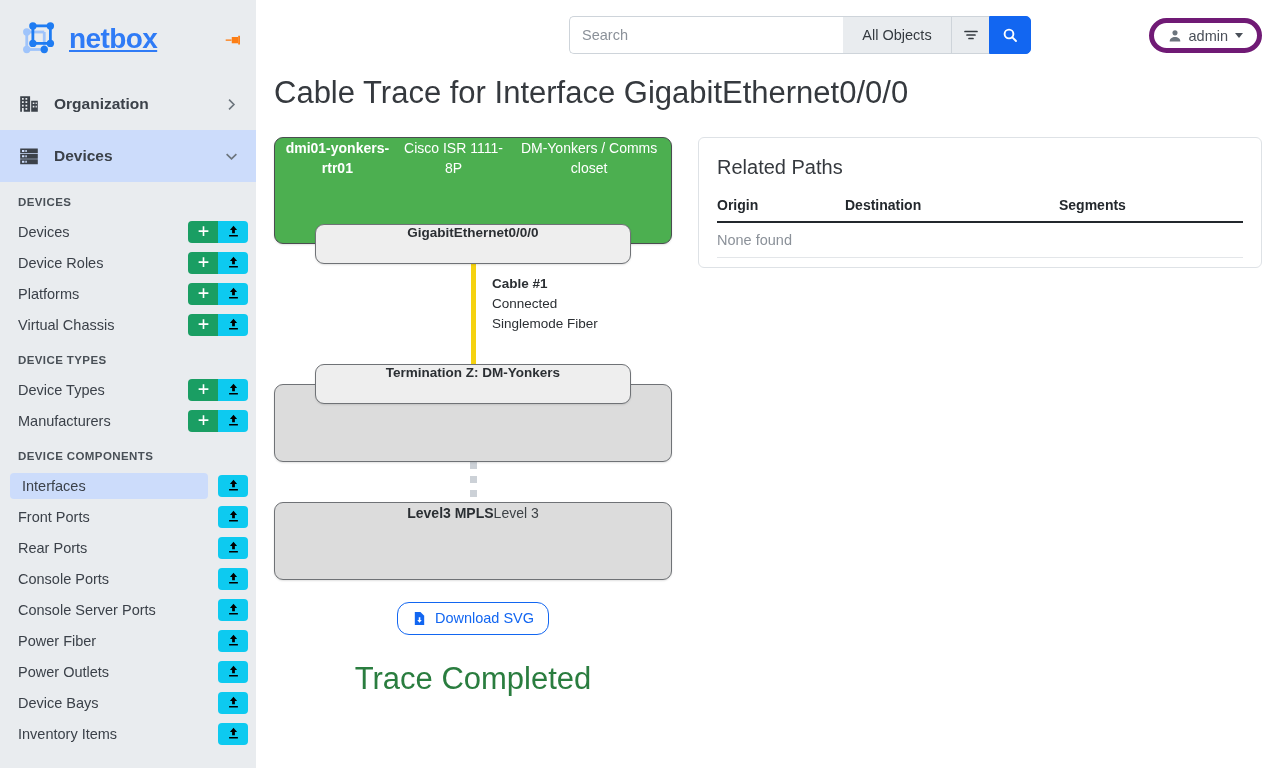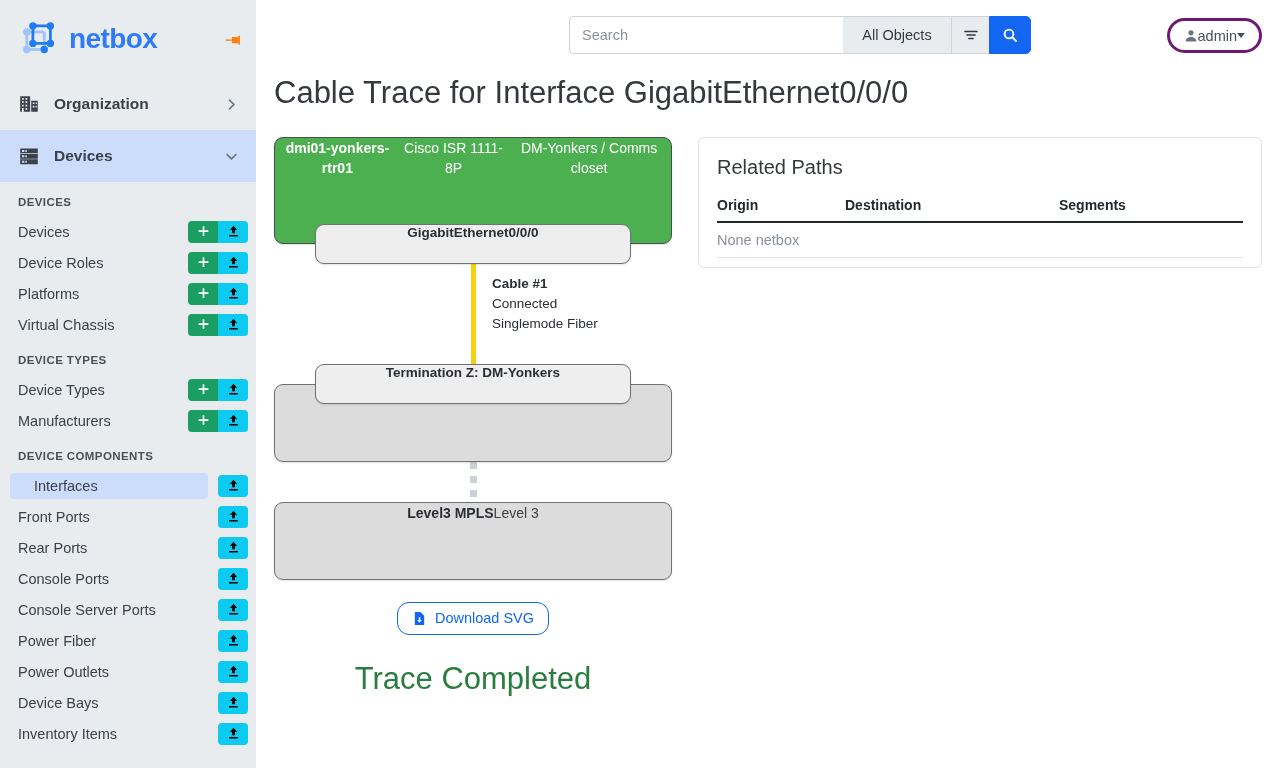--- a/index.html
+++ b/index.html
@@ -23,21 +23,21 @@
   }
   .brand {
     height: 78px;
     display: flex; align-items: center;
     padding: 0 14px 0 18px;
   }
   .brand-logo { display: flex; align-items: center; gap: 9px; flex: 1; }
   .logo-mark { width: 42px; height: 42px; display: block; }
   .logo-word {
     font-size: 28px; font-weight: 700; color: #2f7bf6;
-    letter-spacing: -0.6px; line-height: 1;
+    letter-spacing: -0.6px; line-height: 1; text-decoration: underline;
   }
   .pin-icon { width: 18px; height: 18px; color: #fd7e14; flex: 0 0 auto; }
 
   .nav-group {
     display: flex; align-items: center;
     height: 52px;
     padding: 0 18px;
     cursor: pointer;
     font-size: 15.5px; font-weight: 700; color: #3b4149;
   }
@@ -63,21 +63,21 @@
   .nav-item .ni-label {
     flex: 1;
     display: flex; align-items: center;
     height: 26px;
     border-radius: 4px;
     padding-left: 0px;
     cursor: pointer;
   }
   .nav-item.selected .ni-label {
     background: #ccdcfb;
-    margin-left: -8px; padding-left: 24px;
+    margin-left: -8px; padding-left: 12px;
     margin-right: 10px;
   }
   .btn-pair { display: flex; flex: 0 0 auto; }
   .btn-sq {
     width: 30px; height: 22px;
     display: flex; align-items: center; justify-content: center;
     cursor: pointer;
     border: none;
   }
   .btn-add { background: #1a9e63; border-radius: 4px 0 0 4px; }
@@ -132,23 +132,23 @@
     display: flex; align-items: center; justify-content: center;
     width: 42px;
     background: #1266f1; border: 1px solid #1266f1;
     border-radius: 0 5px 5px 0;
     cursor: pointer;
   }
   .search-go svg { width: 16px; height: 16px; color: #fff; }
 
   .user-btn {
     position: absolute; right: 18px; top: 18px;
-    display: flex; align-items: center; 
+    display: flex; align-items: center; gap: 7px;
     height: 35px; padding: 0 14px;
-    border: 3px solid #701a75; border-radius: 18px;
+    border: 5px solid #701a75; border-radius: 18px;
     background: #fff; cursor: pointer;
     font-size: 14.5px; color: #4a5059;
   }
   .user-btn .u-ico { width: 14px; height: 14px; color: #6c757d; }
   .user-btn .u-cav {
     width: 0; height: 0;
     border-left: 4.5px solid transparent; border-right: 4.5px solid transparent;
     border-top: 5px solid #4a5059;
   }
 
@@ -645,21 +645,21 @@
         <table class="paths">
           <thead>
             <tr>
               <th class="col-origin">Origin</th>
               <th class="col-dest">Destination</th>
               <th>Segments</th>
             </tr>
           </thead>
           <tbody>
             <tr>
-              <td colspan="3">None netbox</td>
+              <td colspan="3">None found</td>
             </tr>
           </tbody>
         </table>
       </section>
 
     </div>
   </main>
 </div>
 
 </body></html>

